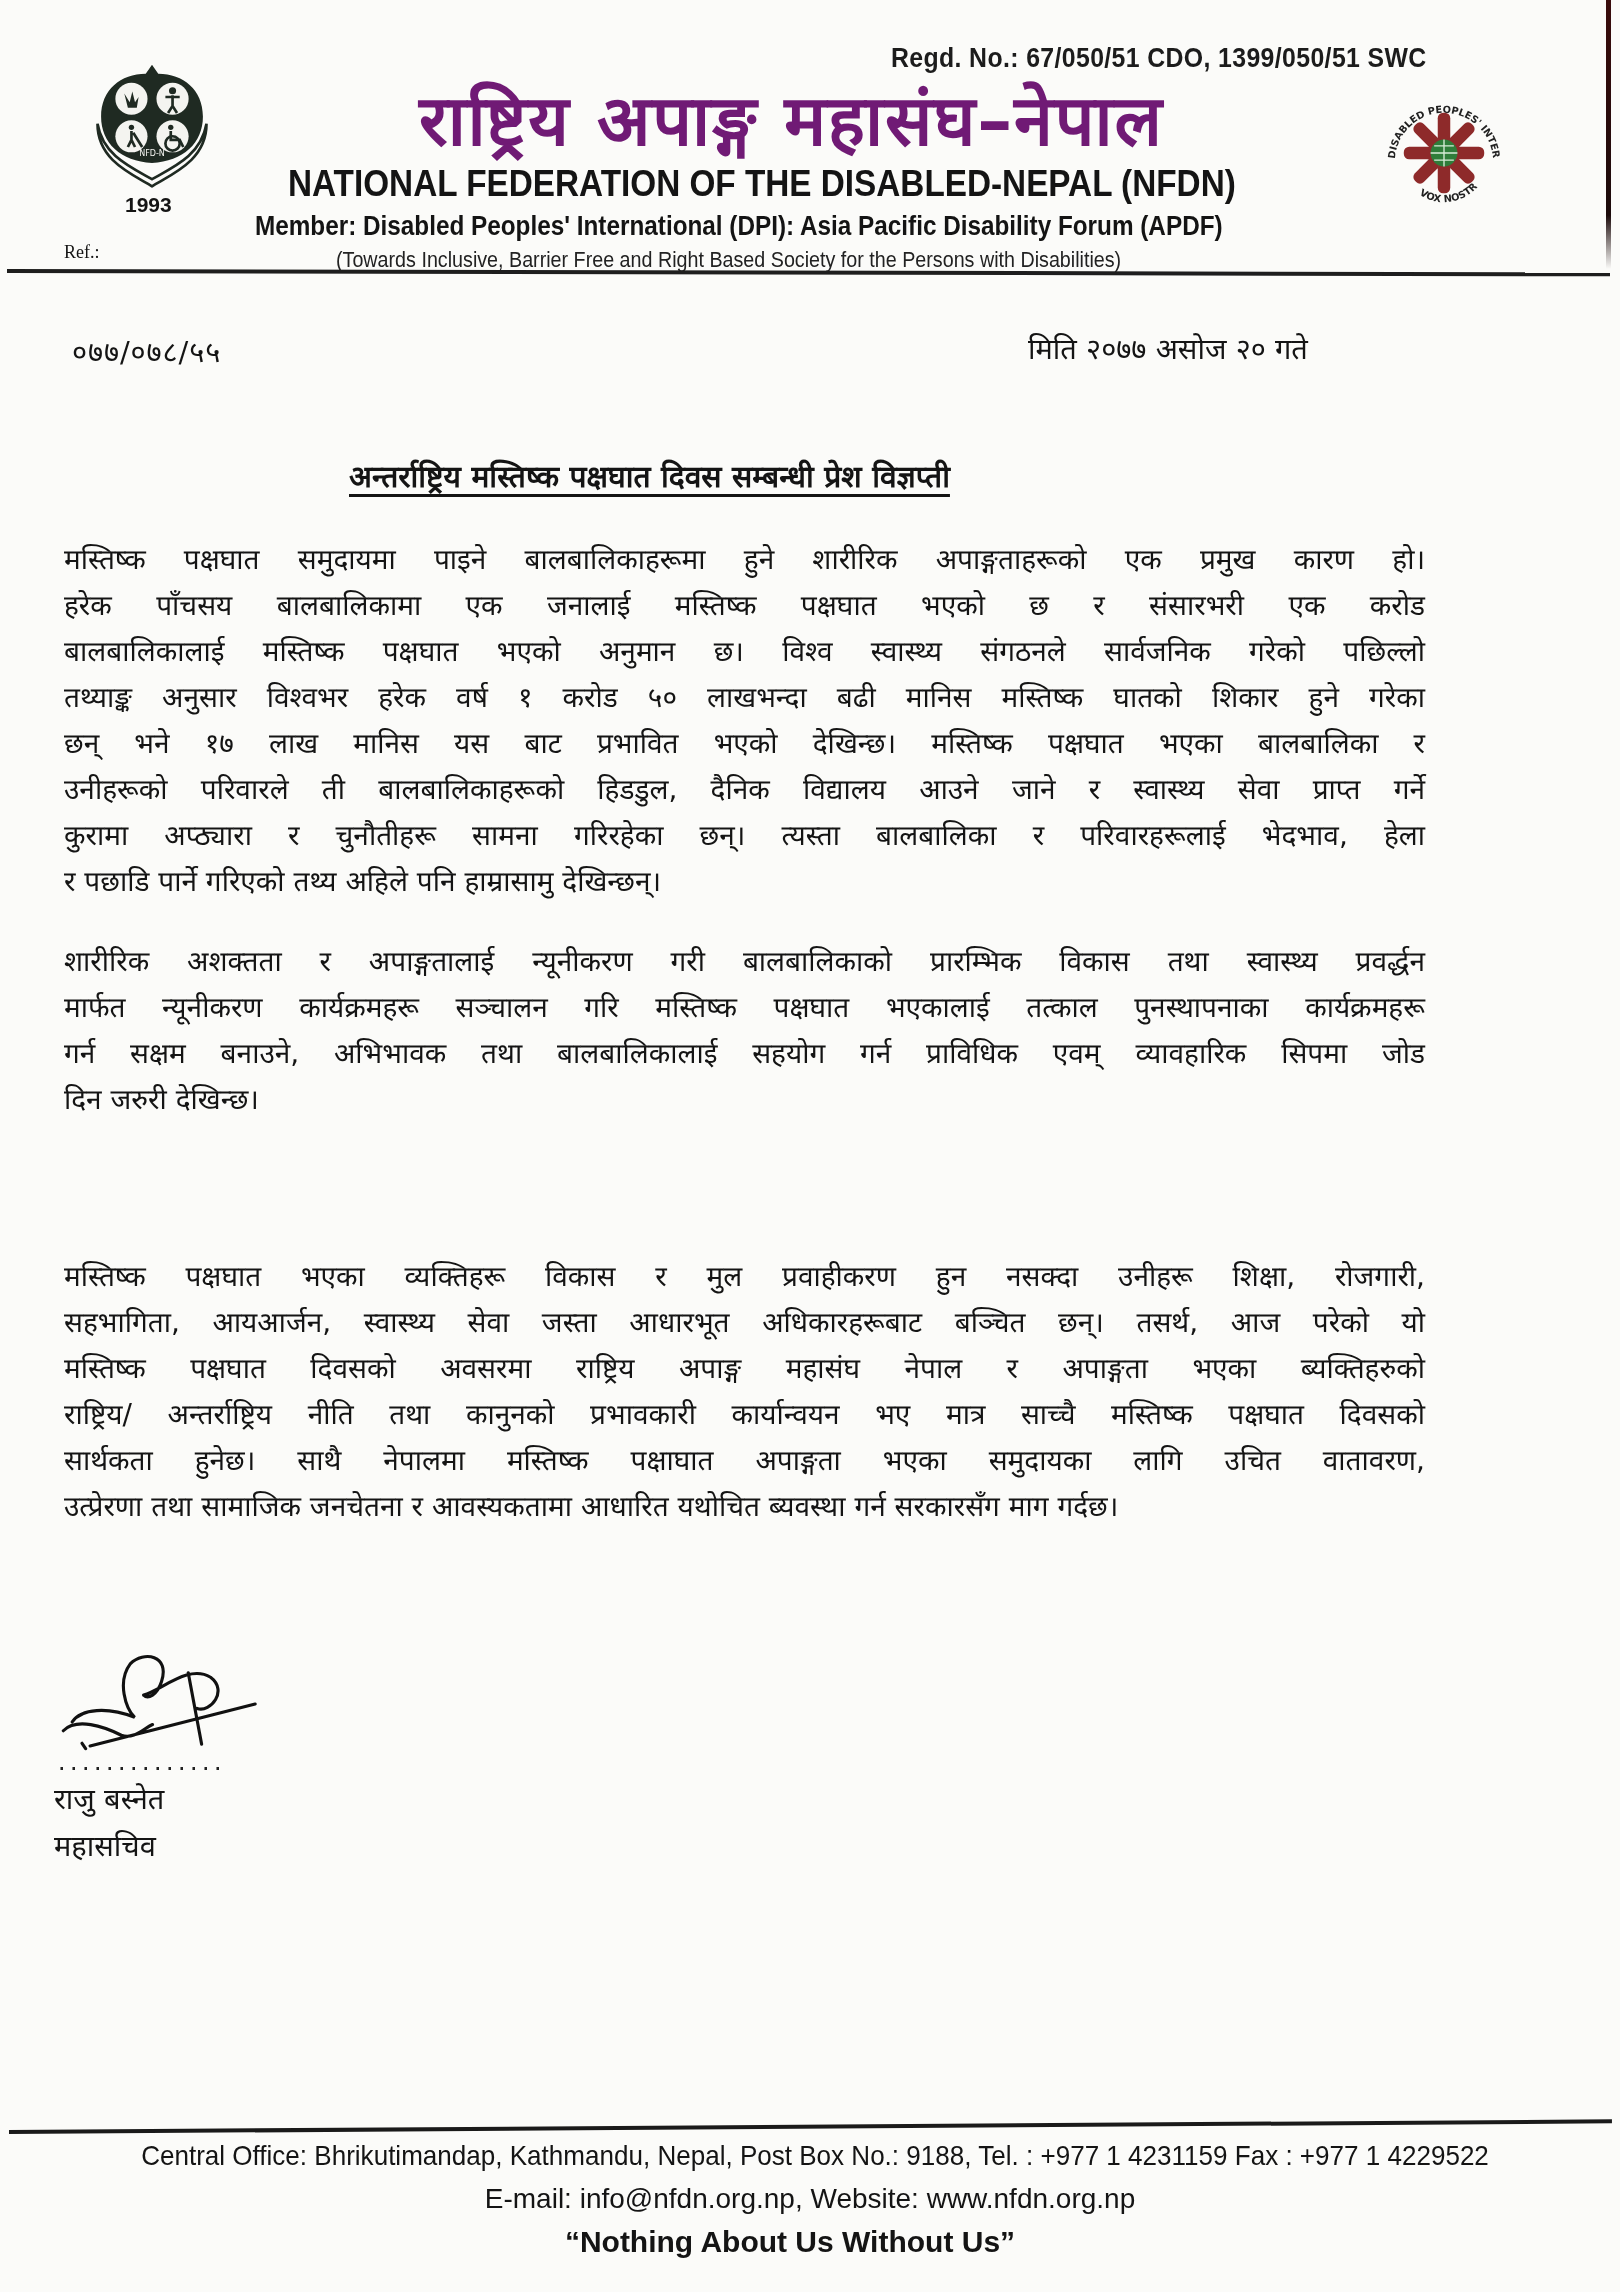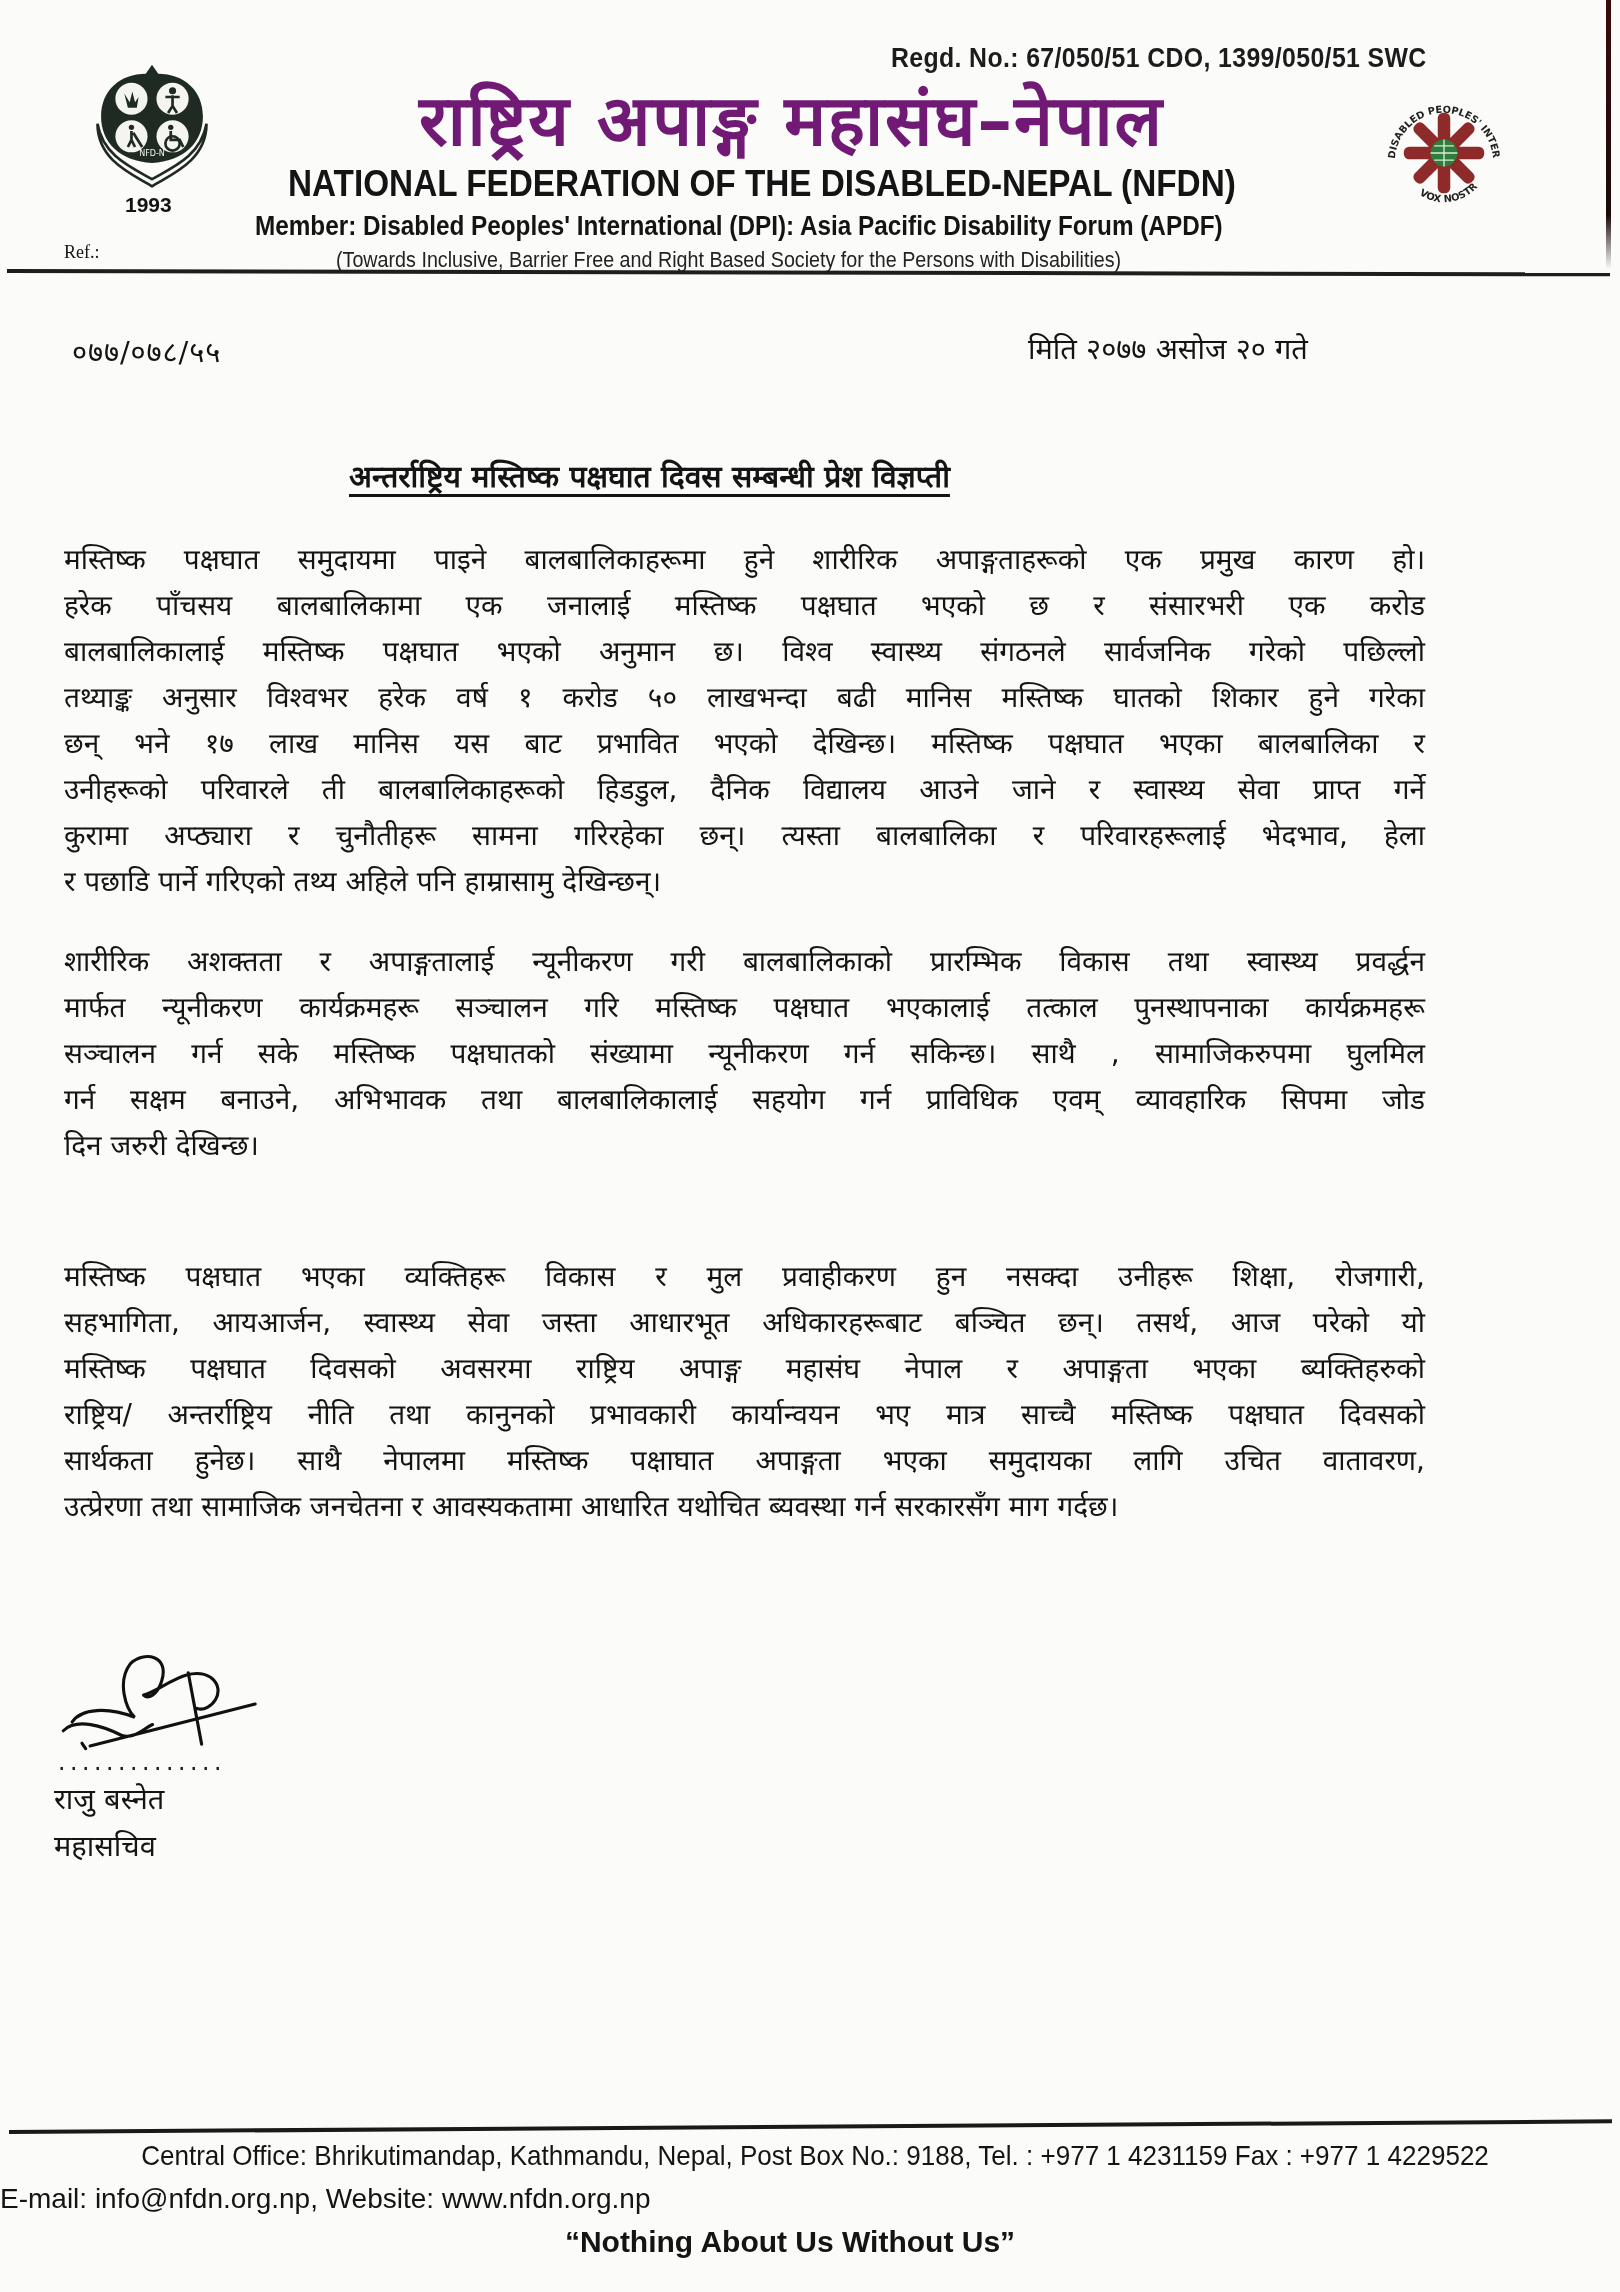--- a/index.html
+++ b/index.html
@@ -34,21 +34,21 @@
   .p2 { top: 939px; }
   .p3 { top: 1254px; }
 
   .signature { left: 54px; top: 1646px; width: 206px; height: 116px; }
   .sig-dots { left: 58px; top: 1746px; font-size: 27px; letter-spacing: 4.5px; color: #222; }
   .signer-name { left: 54px; top: 1778px; font-size: 29px; }
   .signer-title { left: 54px; top: 1825px; font-size: 29px; }
 
   .footer-rule { left: 9px; top: 2130px; width: 1603px; height: 3.6px; background: #1a1a1a; transform: rotate(-0.38deg); transform-origin: left; }
   .footer-address { left: 45px; top: 2140px; width: 1540px; font-size: 28px; text-align: center; white-space: nowrap; transform: scaleX(0.93); transform-origin: center; }
-  .footer-contact { left: 0; top: 2183px; width: 1620px; font-size: 28px; }
+  .footer-contact { left: 0; top: 2183px; width: 1620px; font-size: 28px; text-align: center; }
   .footer-motto { left: 0; top: 2225px; width: 1580px; font-size: 30px; font-weight: bold; text-align: center; }
 </style>
 </head>
 <body>
 
 <div class="abs edge-shadow"></div>
 
 <header>
   <svg class="abs left-logo" viewBox="0 0 150 145">
     <path d="M75 4 L82 14 C110 14 132 32 132 62 C132 92 110 112 75 114 C40 112 18 92 18 62 C18 32 40 14 68 14 Z" fill="#1f2a22"></path>
@@ -112,21 +112,20 @@
     <span class="line">तथ्याङ्क अनुसार विश्वभर हरेक वर्ष १ करोड ५० लाखभन्दा बढी मानिस मस्तिष्क घातको शिकार हुने गरेका</span>
     <span class="line">छन् भने १७ लाख मानिस यस बाट प्रभावित भएको देखिन्छ। मस्तिष्क पक्षघात भएका बालबालिका र</span>
     <span class="line">उनीहरूको परिवारले ती बालबालिकाहरूको हिडडुल, दैनिक विद्यालय आउने जाने र स्वास्थ्य सेवा प्राप्त गर्ने</span>
     <span class="line">कुरामा अप्ठ्यारा र चुनौतीहरू सामना गरिरहेका छन्। त्यस्ता बालबालिका र परिवारहरूलाई भेदभाव, हेला</span>
     <span class="line last">र पछाडि पार्ने गरिएको तथ्य अहिले पनि हाम्रासामु देखिन्छन्।</span>
   </div>
 
   <div class="abs deva para p2">
     <span class="line">शारीरिक अशक्तता र अपाङ्गतालाई न्यूनीकरण गरी बालबालिकाको प्रारम्भिक विकास तथा स्वास्थ्य प्रवर्द्धन</span>
     <span class="line">मार्फत न्यूनीकरण कार्यक्रमहरू सञ्चालन गरि मस्तिष्क पक्षघात भएकालाई तत्काल पुनस्थापनाका कार्यक्रमहरू</span>
-    <span class="line">सञ्चालन गर्न सके मस्तिष्क पक्षघातको संख्यामा न्यूनीकरण गर्न सकिन्छ। साथै , सामाजिकरुपमा घुलमिल</span>
     <span class="line">गर्न सक्षम बनाउने, अभिभावक तथा बालबालिकालाई सहयोग गर्न प्राविधिक एवम् व्यावहारिक सिपमा जोड</span>
     <span class="line last">दिन जरुरी देखिन्छ।</span>
   </div>
 
   <div class="abs deva para p3">
     <span class="line">मस्तिष्क पक्षघात भएका व्यक्तिहरू  विकास र मुल प्रवाहीकरण हुन नसक्दा उनीहरू शिक्षा, रोजगारी,</span>
     <span class="line">सहभागिता, आयआर्जन, स्वास्थ्य सेवा जस्ता आधारभूत अधिकारहरूबाट बञ्चित छन्। तसर्थ, आज परेको यो</span>
     <span class="line">मस्तिष्क पक्षघात दिवसको अवसरमा राष्ट्रिय अपाङ्ग महासंघ नेपाल र अपाङ्गता भएका ब्यक्तिहरुको</span>
     <span class="line">राष्ट्रिय/ अन्तर्राष्ट्रिय नीति तथा कानुनको प्रभावकारी कार्यान्वयन भए मात्र साच्चै मस्तिष्क पक्षघात दिवसको</span>
     <span class="line">सार्थकता हुनेछ। साथै नेपालमा मस्तिष्क पक्षाघात अपाङ्गता भएका समुदायका लागि उचित वातावरण,</span>

